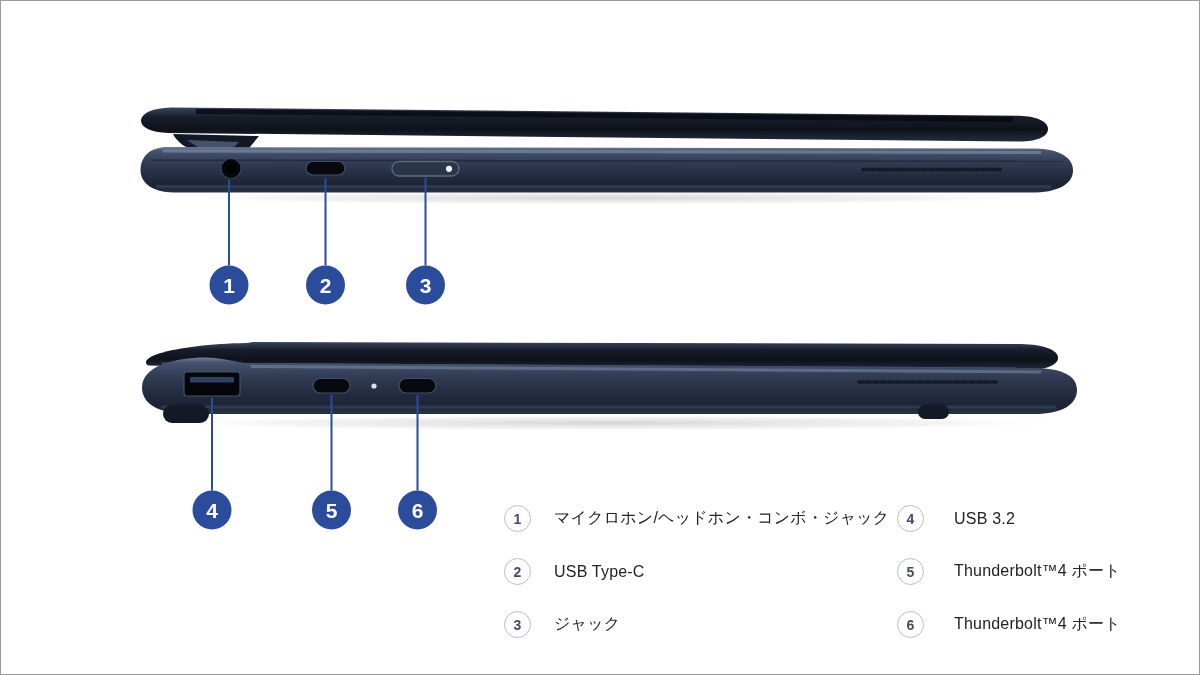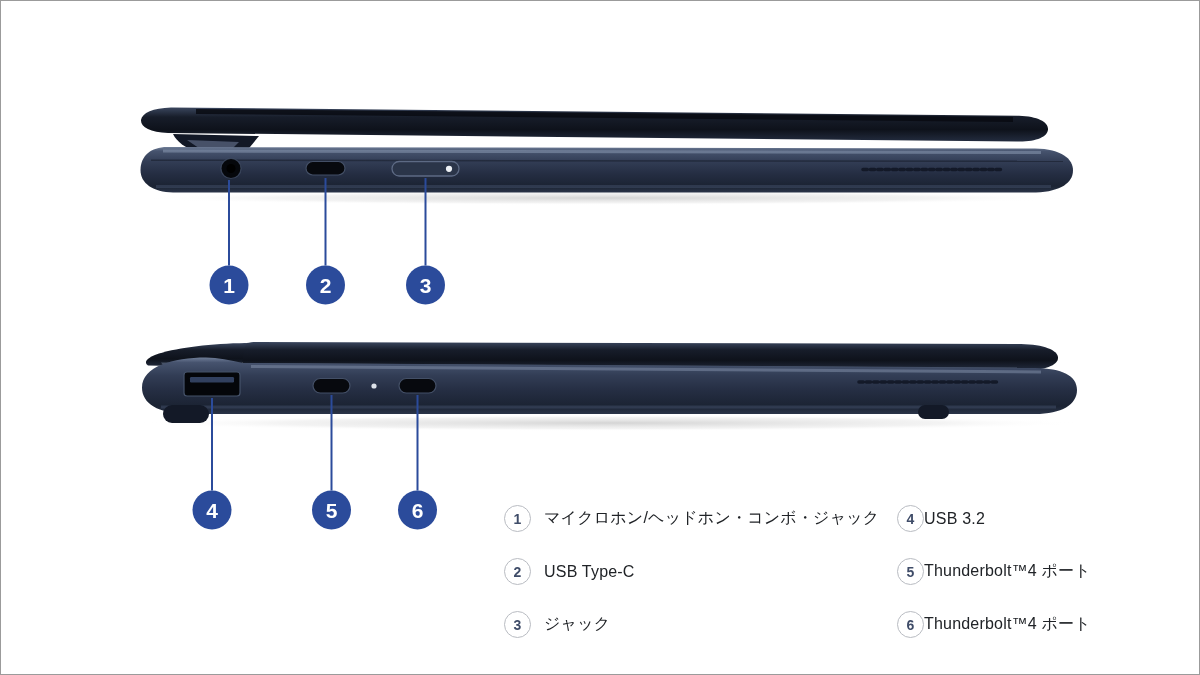--- a/index.html
+++ b/index.html
@@ -14,22 +14,22 @@
   .legend-col-left  { left:503px; top:504px; }
   .legend-col-right { left:896px; top:504px; }
   .legend-item { display:flex; align-items:center; height:27px; margin-bottom:26px; }
   .legend-num {
     width:27px; height:27px; box-sizing:border-box;
     border:1.5px solid #b9bcc2; border-radius:50%;
     display:flex; align-items:center; justify-content:center;
     font-size:14px; font-weight:bold; color:#3f4c68;
     flex:0 0 27px;
   }
-  .legend-col-left  .legend-label { margin-left:13px; }
-  .legend-col-right .legend-label { }
+  .legend-col-left  .legend-label { margin-left:23px; }
+  .legend-col-right .legend-label { margin-left:30px; }
   .legend-label { font-size:16px; color:#202327; white-space:nowrap; letter-spacing:0.2px; }
   .callout-num { font-size:21px; font-weight:bold; fill:#ffffff; font-family:"Liberation Sans","DejaVu Sans",sans-serif; }
 </style>
 </head>
 <body>
 
 <div class="frame">
 
   <svg class="diagram-svg" width="1200" height="675" viewBox="0 0 1200 675">
     <defs>

